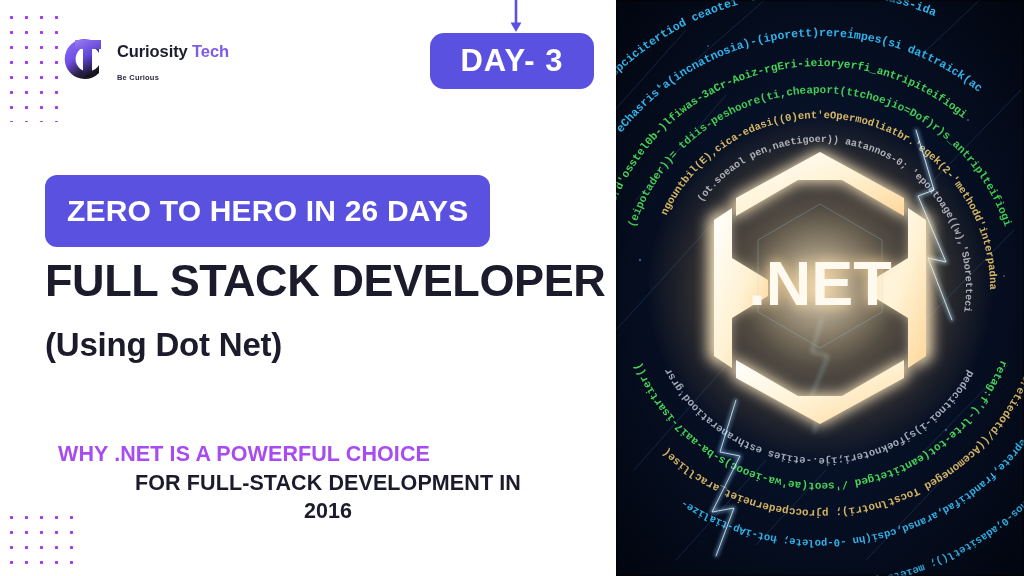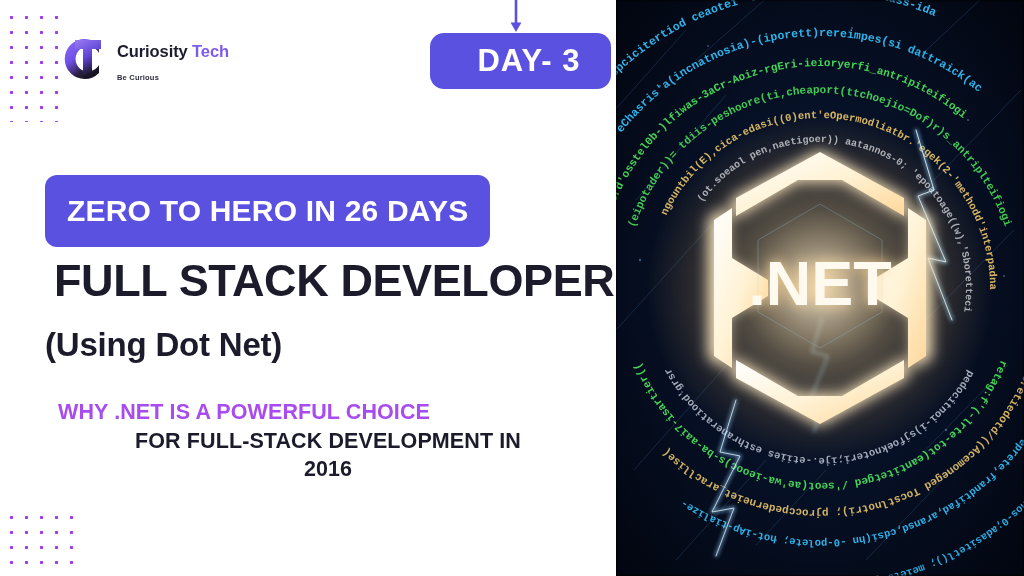--- a/index.html
+++ b/index.html
@@ -98,21 +98,20 @@
     position: absolute;
     left: 430px;
     top: 33px;
     width: 164px;
     height: 56px;
     background: #5b51e0;
     border-radius: 14px;
     display: flex;
     align-items: center;
     justify-content: center;
-    padding-left: 17px;
   }
   #day-badge-label {
     color: #ffffff;
     font-size: 31px;
     font-weight: bold;
     letter-spacing: 1px;
   }
 
   
   #course-pill {
@@ -130,21 +129,21 @@
     color: #ffffff;
     font-size: 30px;
     font-weight: bold;
     letter-spacing: .2px;
     white-space: nowrap;
   }
 
   
   #headline {
     position: absolute;
-    left: 54px;
+    left: 45px;
     top: 258px;
     color: #1b1b2b;
     font-size: 45px;
     font-weight: bold;
     letter-spacing: -0.4px;
     line-height: 1;
     white-space: nowrap;
   }
   #subheadline {
     position: absolute;
@@ -164,21 +163,21 @@
     left: 58px;
     top: 398px;
     width: 540px;
   }
   .topic-line {
     font-size: 21.5px;
     font-weight: bold;
     letter-spacing: .1px;
     line-height: 1.33;
   }
-  #topic-line-1 { color: #a84bf0; }
+  #topic-line-1 { color: #a84bf0; margin-top: 42px; }
   #topic-line-2, #topic-line-3 { color: #1b1b2b; text-align: center; }
 
   
   #hero-image {
     position: absolute;
     left: 616px;
     top: 0;
     width: 408px;
     height: 576px;
     overflow: hidden;

